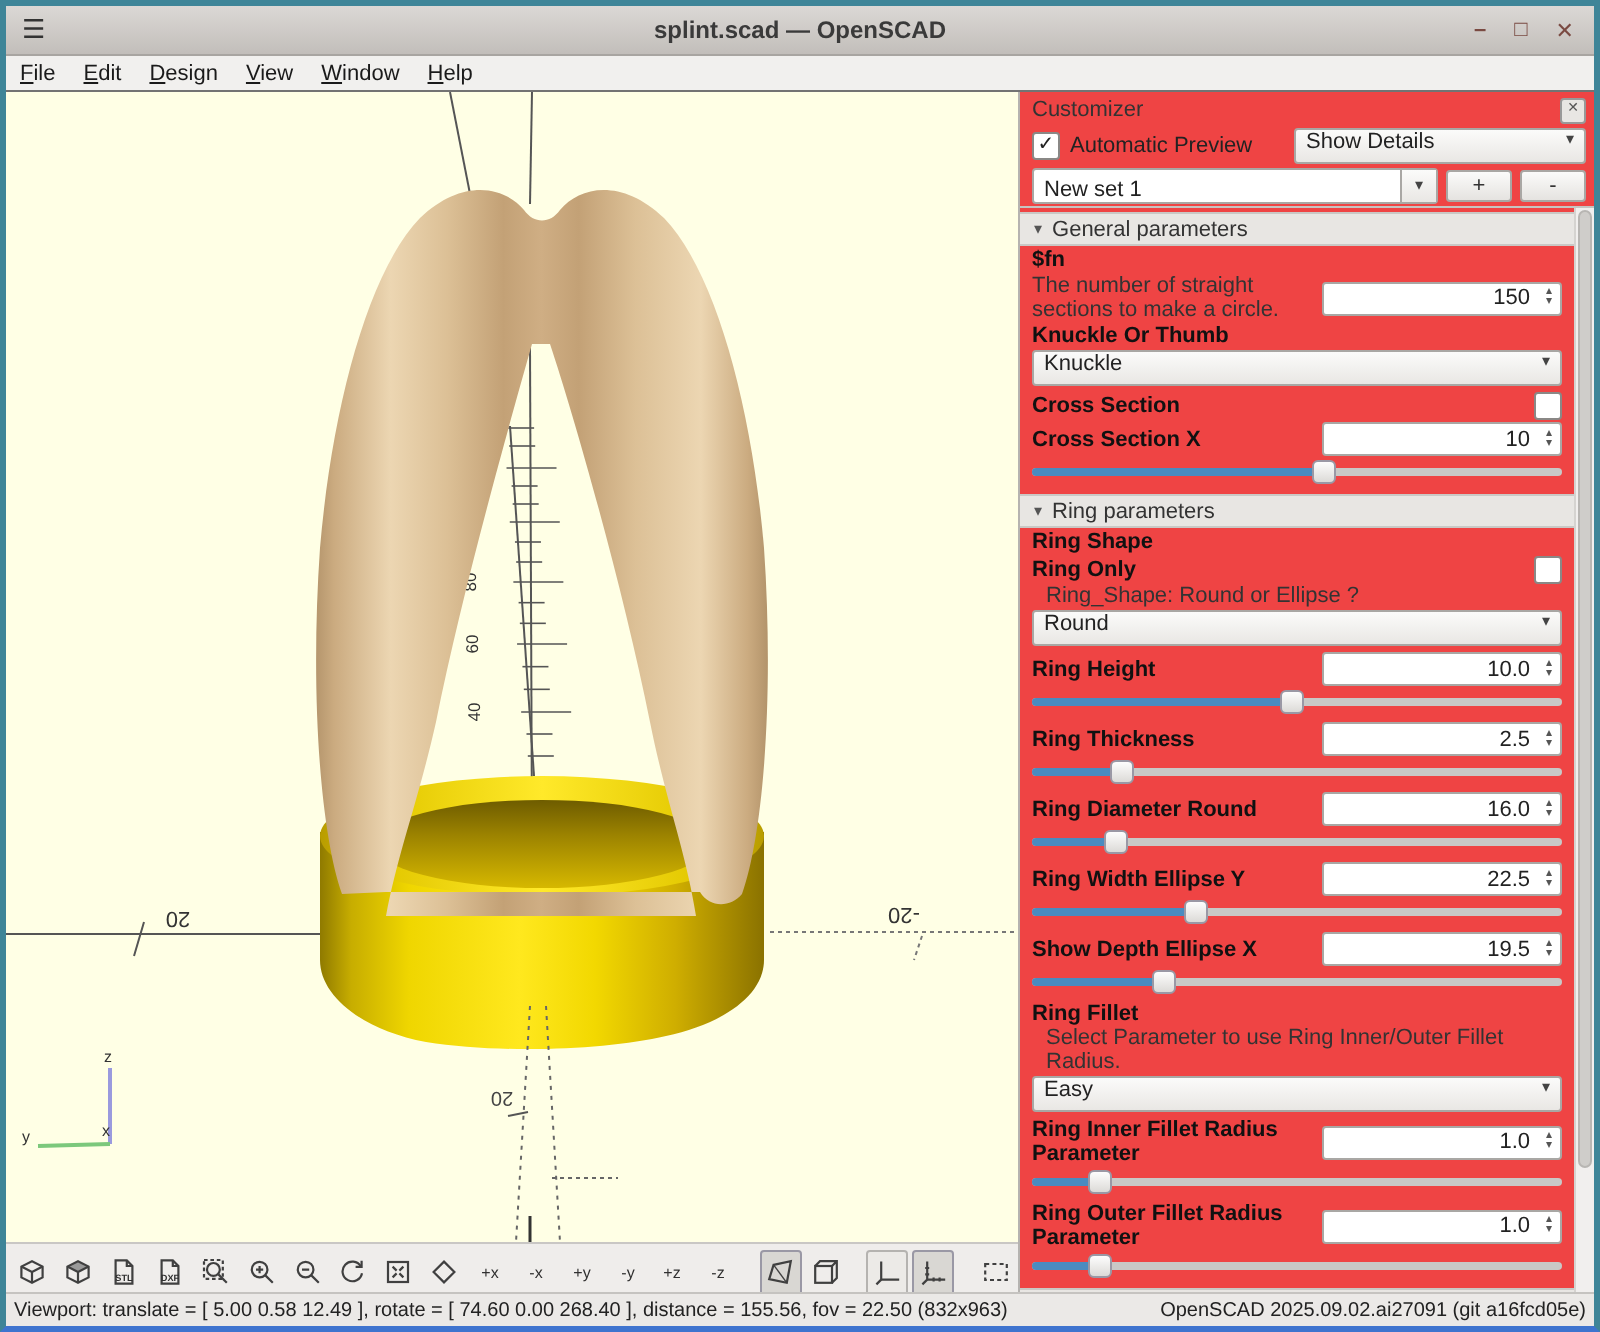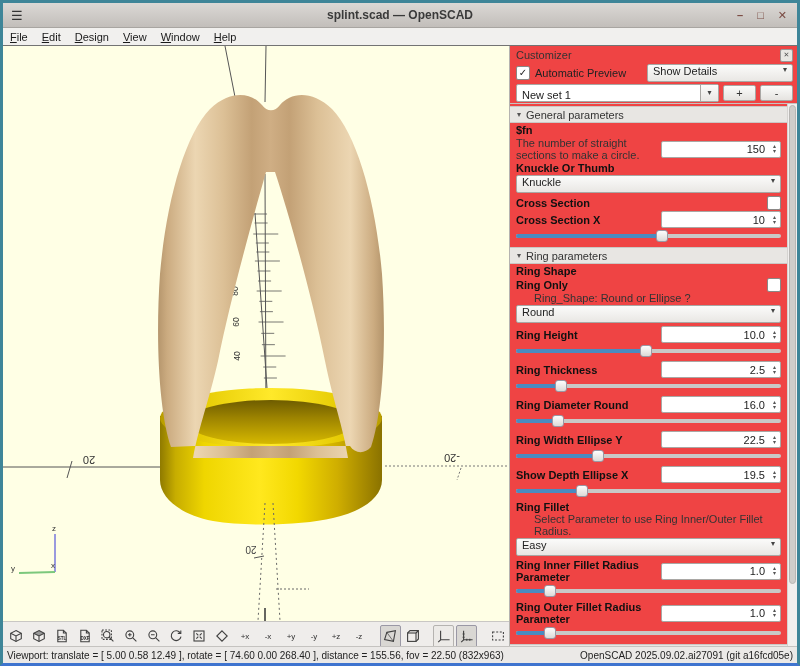--- a/index.html
+++ b/index.html
@@ -52,21 +52,21 @@
             font-size:11px;color:#333;display:flex;align-items:center;justify-content:center;padding:0;}
   #params-wrap{flex:1;display:flex;min-height:0;border-top:1px solid #c6c4c1;}
   #params{flex:1;overflow:hidden;border-right:1px solid #d5d3d0;}
   #cust-scrollbar{width:9px;flex:0 0 9px;background:#f1efee;}
   #cust-scrollbar .thumb{margin:1px;height:88%;background:#cfcdca;border:1px solid #b8b6b3;border-radius:4px;}
   .grp-hdr{height:15px;background:#e8e6e3;border:1px solid #cac8c5;border-left:none;border-right:none;margin-top:2px;
            display:flex;align-items:center;padding-left:7px;color:#333;}
   .grp-hdr .tri{font-size:8px;color:#555;margin-right:5px;}
   .prow{display:flex;align-items:center;padding:1px 6px 0 6px;}
   .prow .plabel{font-weight:bold;color:#111;}
-  .pdesc{color:#333;padding:0 24px;line-height:12px;}
+  .pdesc{color:#333;padding:0 13px;line-height:12px;}
   .spin{width:118px;height:15px;margin-left:auto;border:1px solid #a9a7a4;border-radius:2px;background:#fff;
         display:flex;align-items:center;flex:0 0 118px;}
   .spin .v{flex:1;text-align:right;padding-right:4px;}
   .spin .ud{width:11px;display:flex;flex-direction:column;align-items:center;line-height:5px;font-size:6px;color:#555;}
   .sliderrow{padding:2px 6px 3px 6px;}
   .slider{position:relative;height:12px;}
   .slider .track{position:absolute;top:4px;left:0;right:0;height:4px;border-radius:2px;background:#c9c8c6;}
   .slider .fill{position:absolute;top:4px;left:0;height:4px;border-radius:2px;background:#4a8bc0;}
   .slider .handle{position:absolute;top:0;width:12px;height:12px;border-radius:3px;border:1px solid #9a98a5;
                   background:linear-gradient(#fdfdfd,#dcdad7);box-sizing:border-box;}

